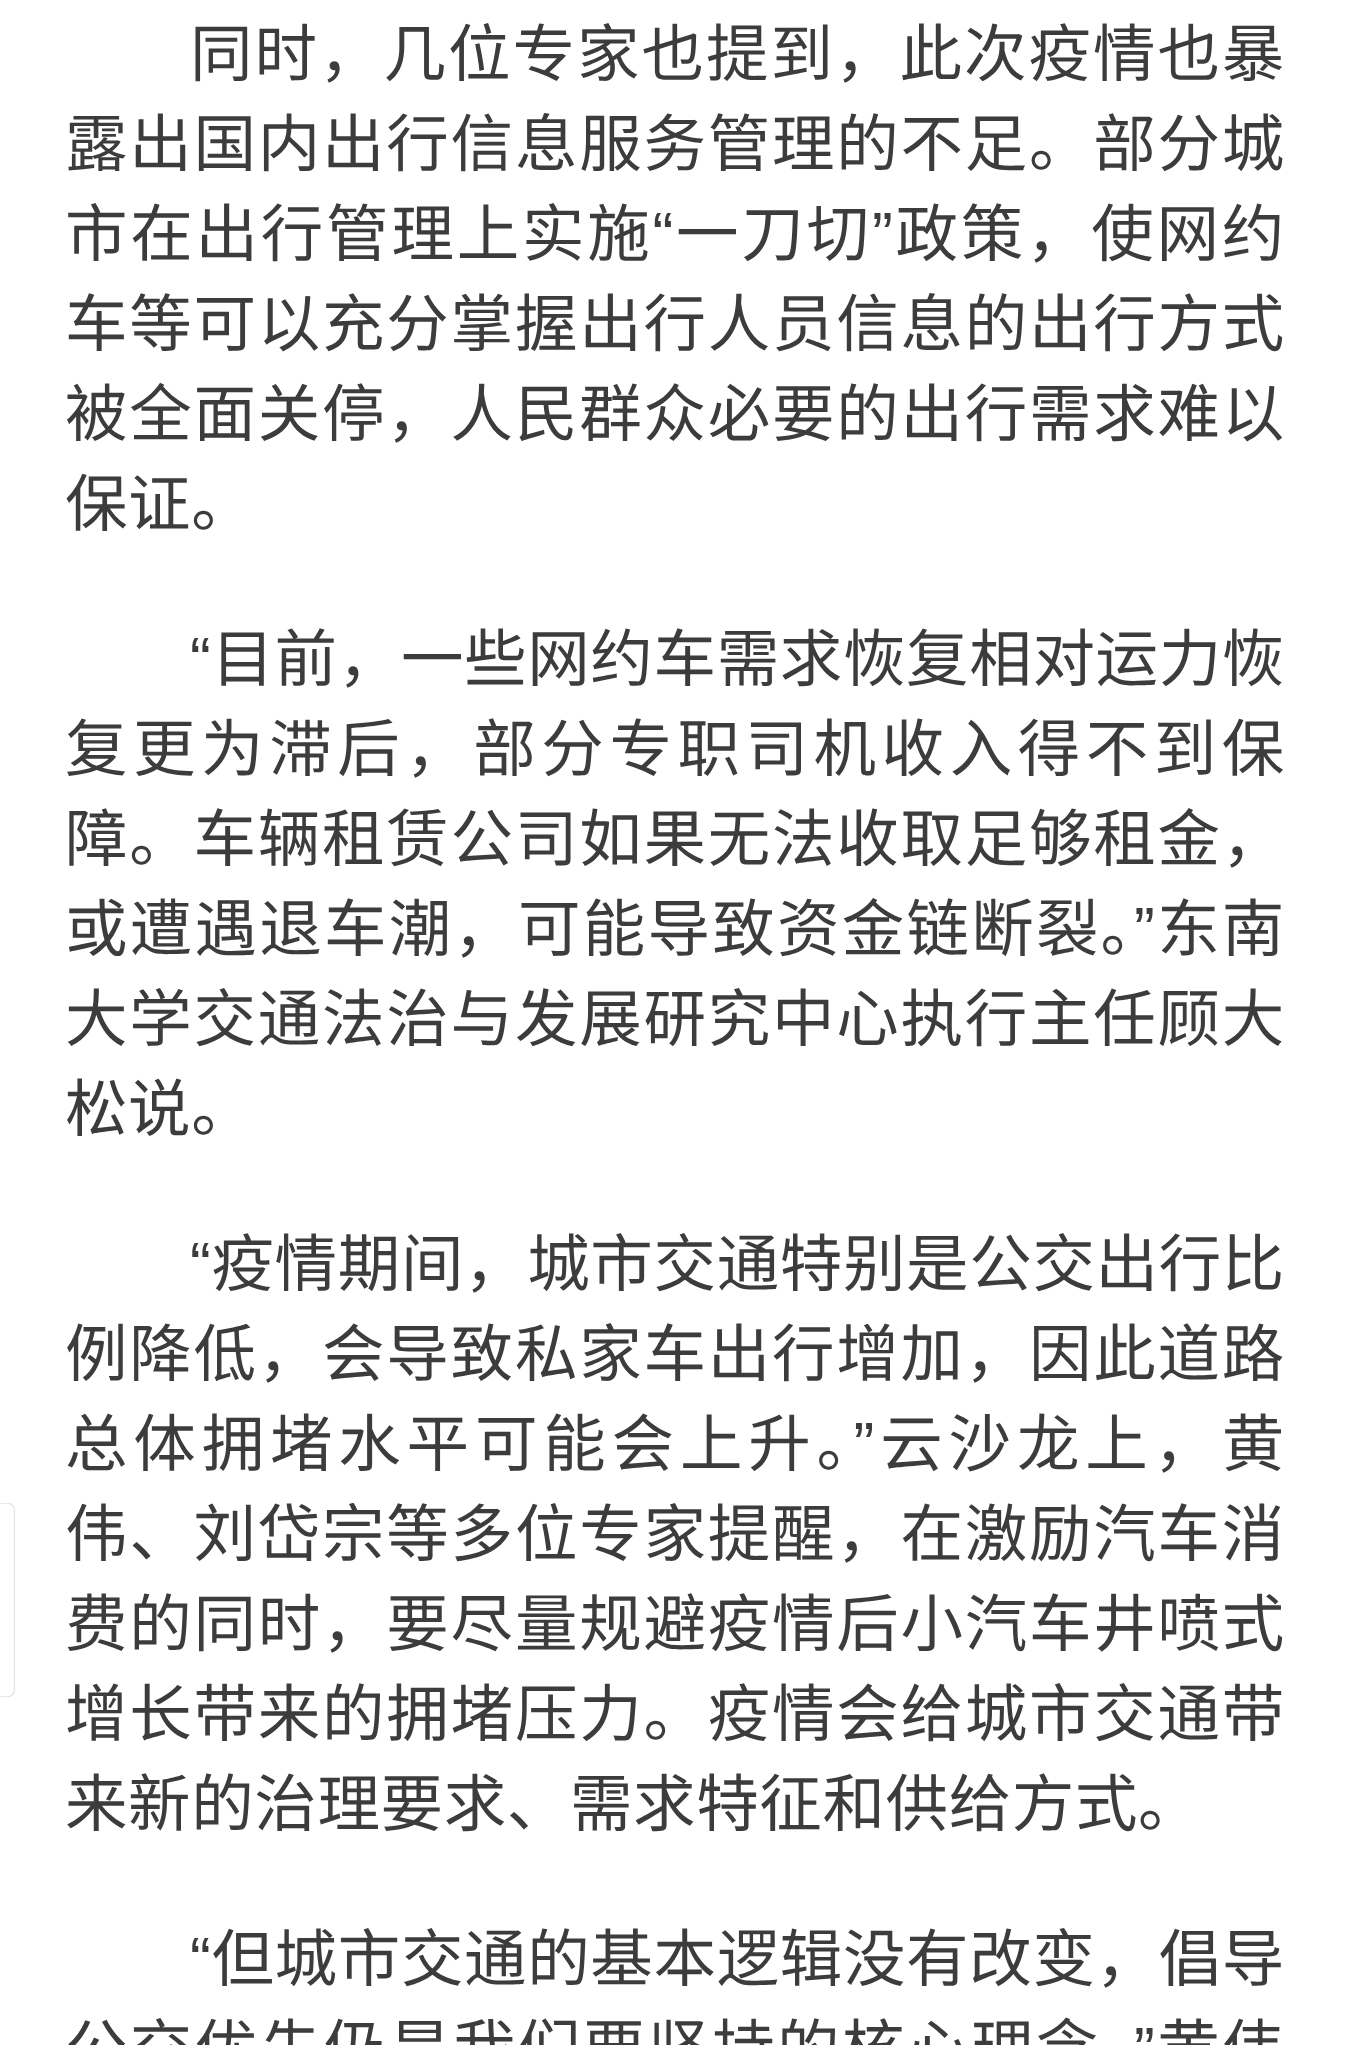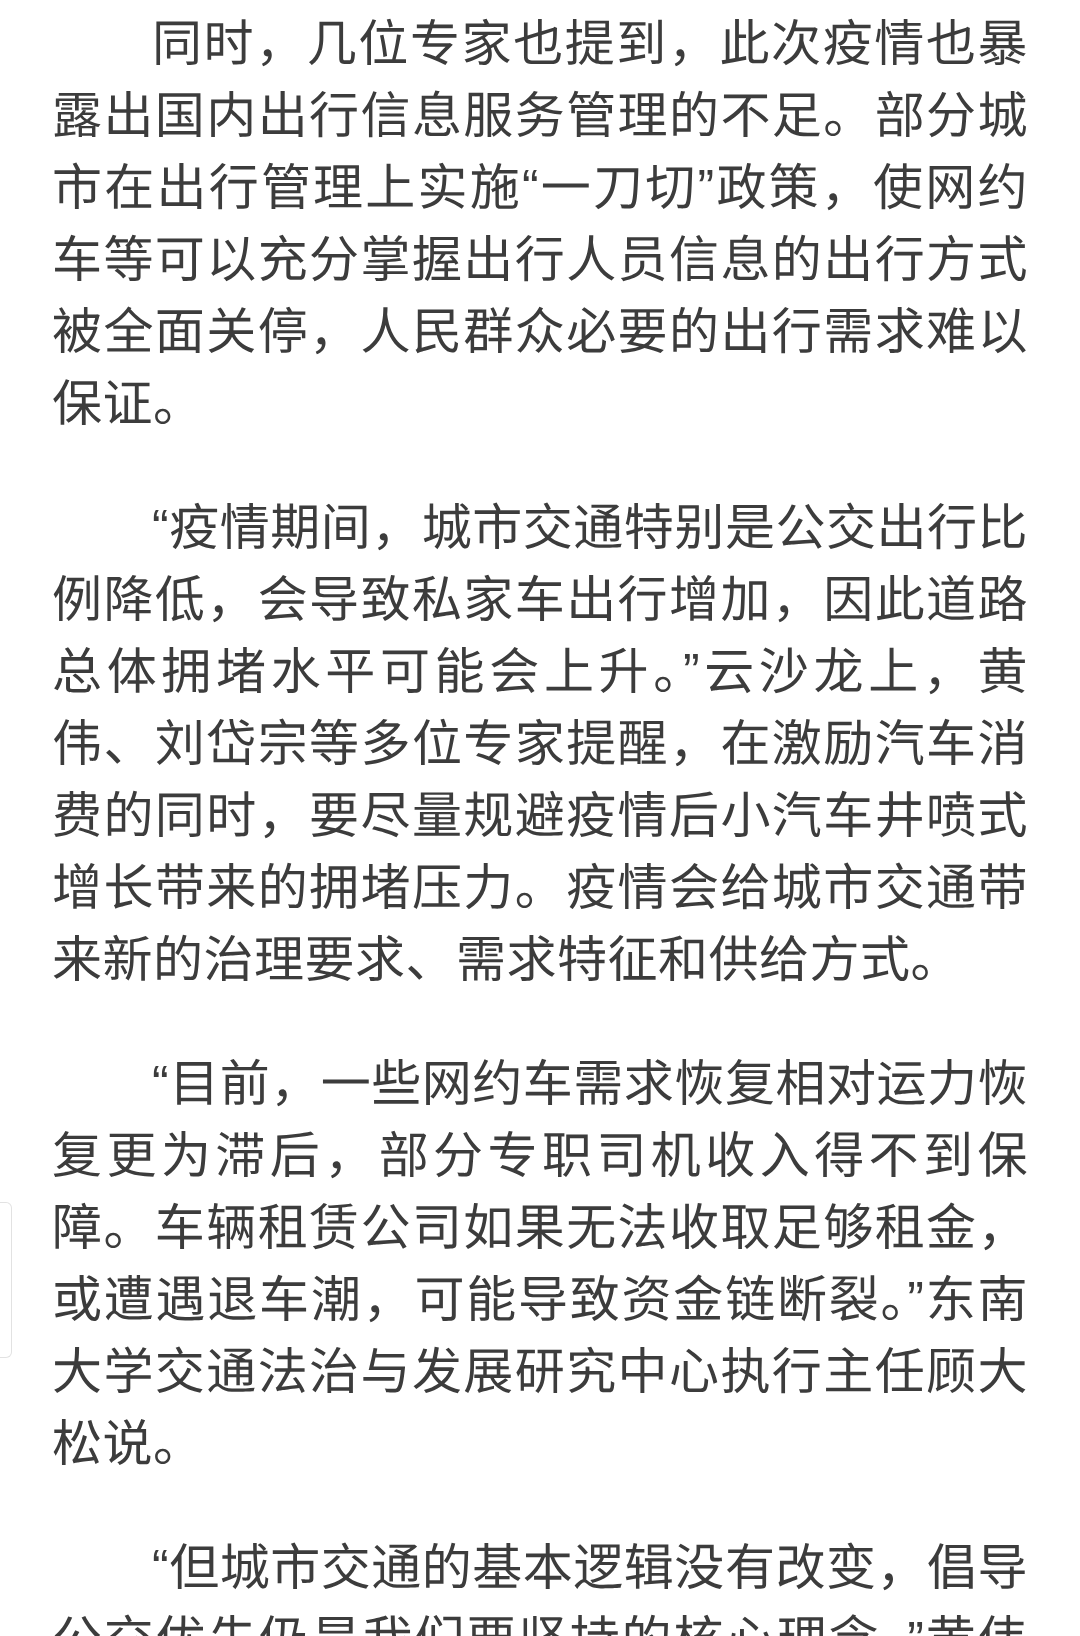--- a/index.html
+++ b/index.html
@@ -54,18 +54,18 @@
     border-top-right-radius: 6px;
     border-bottom-right-radius: 6px;
     box-sizing: border-box;
   }
 </style>
 </head>
 <body>
 
 <div class="article">
   <p class="para">同时，几位专家也提到，此次疫情也暴露出国内出行信息服务管理的不足。部分城市在出行管理上实施“一刀切”政策，使网约车等可以充分掌握出行人员信息的出行方式被全面关停，人民群众必要的出行需求难以保证。</p>
+  <p class="para">“目前，一些网约车需求恢复相对运力恢复更为滞后，部分专职司机收入得不到保障。车辆租赁公司如果无法收取足够租金，或遭遇退车潮，可能导致资金链断裂。”东南大学交通法治与发展研究中心执行主任顾大松说。</p>
   <p class="para">“疫情期间，城市交通特别是公交出行比例降低，会导致私家车出行增加，因此道路总体拥堵水平可能会上升。”云沙龙上，黄伟、刘岱宗等多位专家提醒，在激励汽车消费的同时，要尽量规避疫情后小汽车井喷式增长带来的拥堵压力。疫情会给城市交通带来新的治理要求、需求特征和供给方式。</p>
-  <p class="para">“目前，一些网约车需求恢复相对运力恢复更为滞后，部分专职司机收入得不到保障。车辆租赁公司如果无法收取足够租金，或遭遇退车潮，可能导致资金链断裂。”东南大学交通法治与发展研究中心执行主任顾大松说。</p>
   <p class="para">“但城市交通的基本逻辑没有改变，倡导公交优先仍是我们要坚持的核心理念。”黄伟建议，未来可进一步调整公交补贴方式，把面向公交企业的公交补贴转变为面向市民的绿色出行补贴，反哺绿色出行，进而优化城市出行结构。</p>
 </div>
 
 <div class="edge-indicator"></div>
 
 </body></html>

